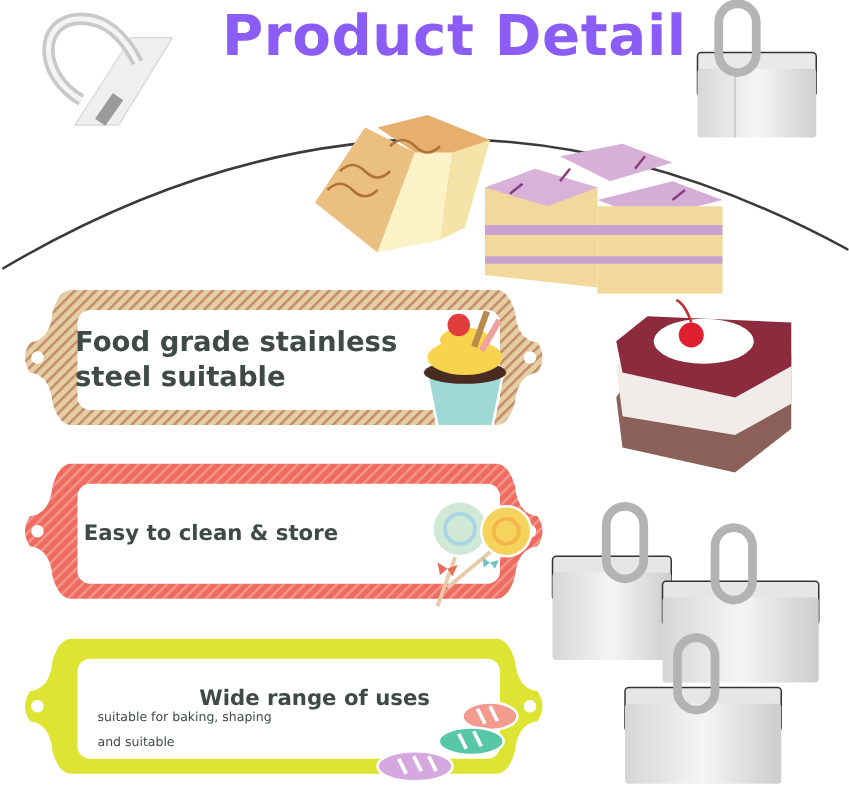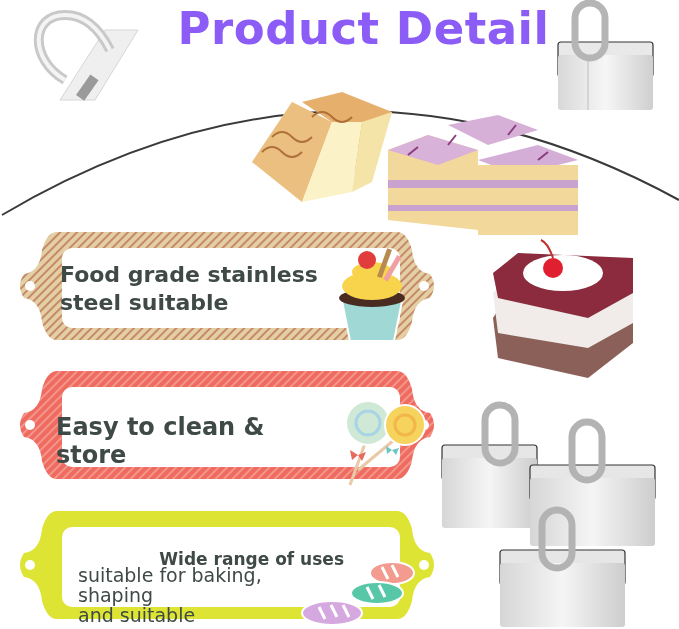--- a/index.html
+++ b/index.html
@@ -130,42 +130,42 @@
       <pattern id="stripe2" width="6" height="6" patternUnits="userSpaceOnUse" patternTransform="rotate(45)">
         <rect width="6" height="6" fill="#ef6b5f"></rect>
           <rect width="2" height="6" fill="#f4958c"></rect>
       </pattern>
     </defs>
     <path d="M45,4 L385,4 Q395,4 400,22 Q402,44 418,46 Q426,58 418,70 Q402,72 400,94 Q395,112 385,112 L45,112 Q35,112 30,94 Q28,72 12,70 Q4,58 12,46 Q28,44 30,22 Q35,4 45,4 Z" fill="url(#stripe2)"></path>
     <circle cx="18" cy="58" r="5" fill="#fff"></circle>
       <circle cx="412" cy="58" r="5" fill="#fff"></circle>
     <rect x="50" y="20" width="338" height="80" rx="10" fill="#fff"></rect>
   </svg>
-  <div class="tag-text" style="left:44px;top:46px;width:270px;font-size:24px;line-height:28px;text-align:left">Easy to clean &amp; store</div>
+  <div class="tag-text" style="left:55px;top:46px;width:270px;font-size:17px;line-height:28px;text-align:left">Easy to clean &amp; store</div>
   <svg class="abs" style="left:318px;top:28px" width="100" height="95">
     <line x1="20" y1="90" x2="38" y2="40" stroke="#e8c9a8" stroke-width="3"></line>
     <line x1="28" y1="75" x2="70" y2="40" stroke="#e8c9a8" stroke-width="3"></line>
     <circle cx="38" cy="28" r="22" fill="#cfe9d6" stroke="#fff" stroke-width="2"></circle>
     <circle cx="38" cy="28" r="12" fill="none" stroke="#a8d4e6" stroke-width="3"></circle>
     <circle cx="75" cy="30" r="20" fill="#f5d35c" stroke="#fff" stroke-width="2"></circle>
     <circle cx="75" cy="30" r="10" fill="none" stroke="#f2b64a" stroke-width="3"></circle>
     <path d="M28,60 l-8,-5 l2,10 Z M28,60 l8,-3 l-4,9 Z" fill="#e86a5a"></path>
     <path d="M62,55 l-6,-4 l1,8 Z M62,55 l7,-2 l-3,7 Z" fill="#6ec6c0"></path>
   </svg>
 </div>
 
 <div class="tag" style="left:12px;top:507px;width:430px;height:116px">
   <svg width="430" height="116">
     <path d="M45,4 L385,4 Q395,4 400,22 Q402,44 418,46 Q426,58 418,70 Q402,72 400,94 Q395,112 385,112 L45,112 Q35,112 30,94 Q28,72 12,70 Q4,58 12,46 Q28,44 30,22 Q35,4 45,4 Z" fill="#dde433"></path>
     <circle cx="18" cy="58" r="5" fill="#fff"></circle>
       <circle cx="412" cy="58" r="5" fill="#fff"></circle>
     <rect x="50" y="20" width="338" height="80" rx="10" fill="#fff"></rect>
   </svg>
   <div class="tag-text" style="left:62px;top:37px;width:270px;font-size:17px;line-height:30px;text-align:right">Wide range of uses</div>
-  <div class="tag-text sub" style="left:66px;top:58px;width:252px;font-size:19px;line-height:20px">
+  <div class="tag-text sub" style="left:66px;top:58px;width:252px;font-size:10px;line-height:20px">
     <div>suitable for baking, shaping</div>
     <div>and suitable</div>
   </div>
   <svg class="abs" style="left:285px;top:48px" width="135" height="75">
     <ellipse cx="95" cy="18" rx="22" ry="11" fill="#f29b8e" stroke="#fff" stroke-width="2"></ellipse>
     <ellipse cx="80" cy="38" rx="26" ry="11" fill="#58c7a8" stroke="#fff" stroke-width="2"></ellipse>
     <ellipse cx="35" cy="58" rx="30" ry="12" fill="#d6a8e0" stroke="#fff" stroke-width="2"></ellipse>
     <path d="M85,12 l6,12 M95,10 l6,12 M70,32 l6,12 M82,30 l6,12 M22,52 l6,12 M34,50 l6,12 M46,50 l6,12" stroke="#fff" stroke-width="3"></path>
   </svg>
 </div>

